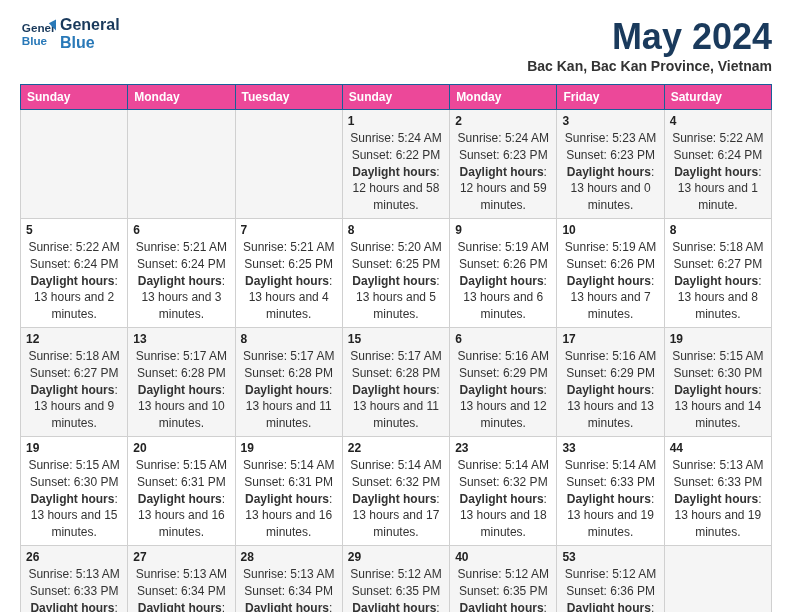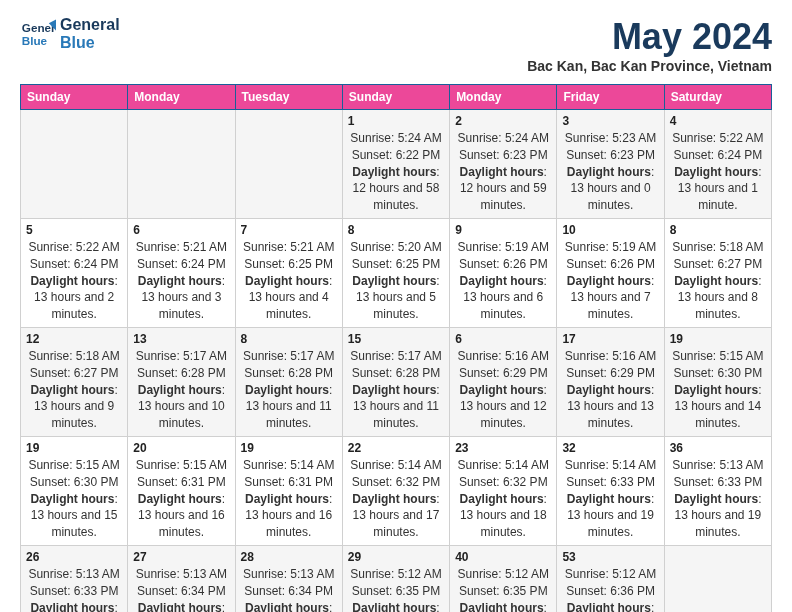--- a/index.html
+++ b/index.html
@@ -210,25 +210,25 @@
         </td>
         <td>
           <span class="day-num">22</span>
           <div class="day-info">Sunrise: 5:14 AM<br>Sunset: 6:32 PM<br><b>Daylight hours</b>: 13 hours and 17 minutes.</div>
         </td>
         <td>
           <span class="day-num">23</span>
           <div class="day-info">Sunrise: 5:14 AM<br>Sunset: 6:32 PM<br><b>Daylight hours</b>: 13 hours and 18 minutes.</div>
         </td>
         <td>
-          <span class="day-num">32</span>
+          <span class="day-num">33</span>
           <div class="day-info">Sunrise: 5:14 AM<br>Sunset: 6:33 PM<br><b>Daylight hours</b>: 13 hours and 19 minutes.</div>
         </td>
         <td>
-          <span class="day-num">36</span>
+          <span class="day-num">44</span>
           <div class="day-info">Sunrise: 5:13 AM<br>Sunset: 6:33 PM<br><b>Daylight hours</b>: 13 hours and 19 minutes.</div>
         </td>
       </tr>
       <tr>
         <td>
           <span class="day-num">26</span>
           <div class="day-info">Sunrise: 5:13 AM<br>Sunset: 6:33 PM<br><b>Daylight hours</b>: 13 hours and 20 minutes.</div>
         </td>
         <td>
           <span class="day-num">27</span>

